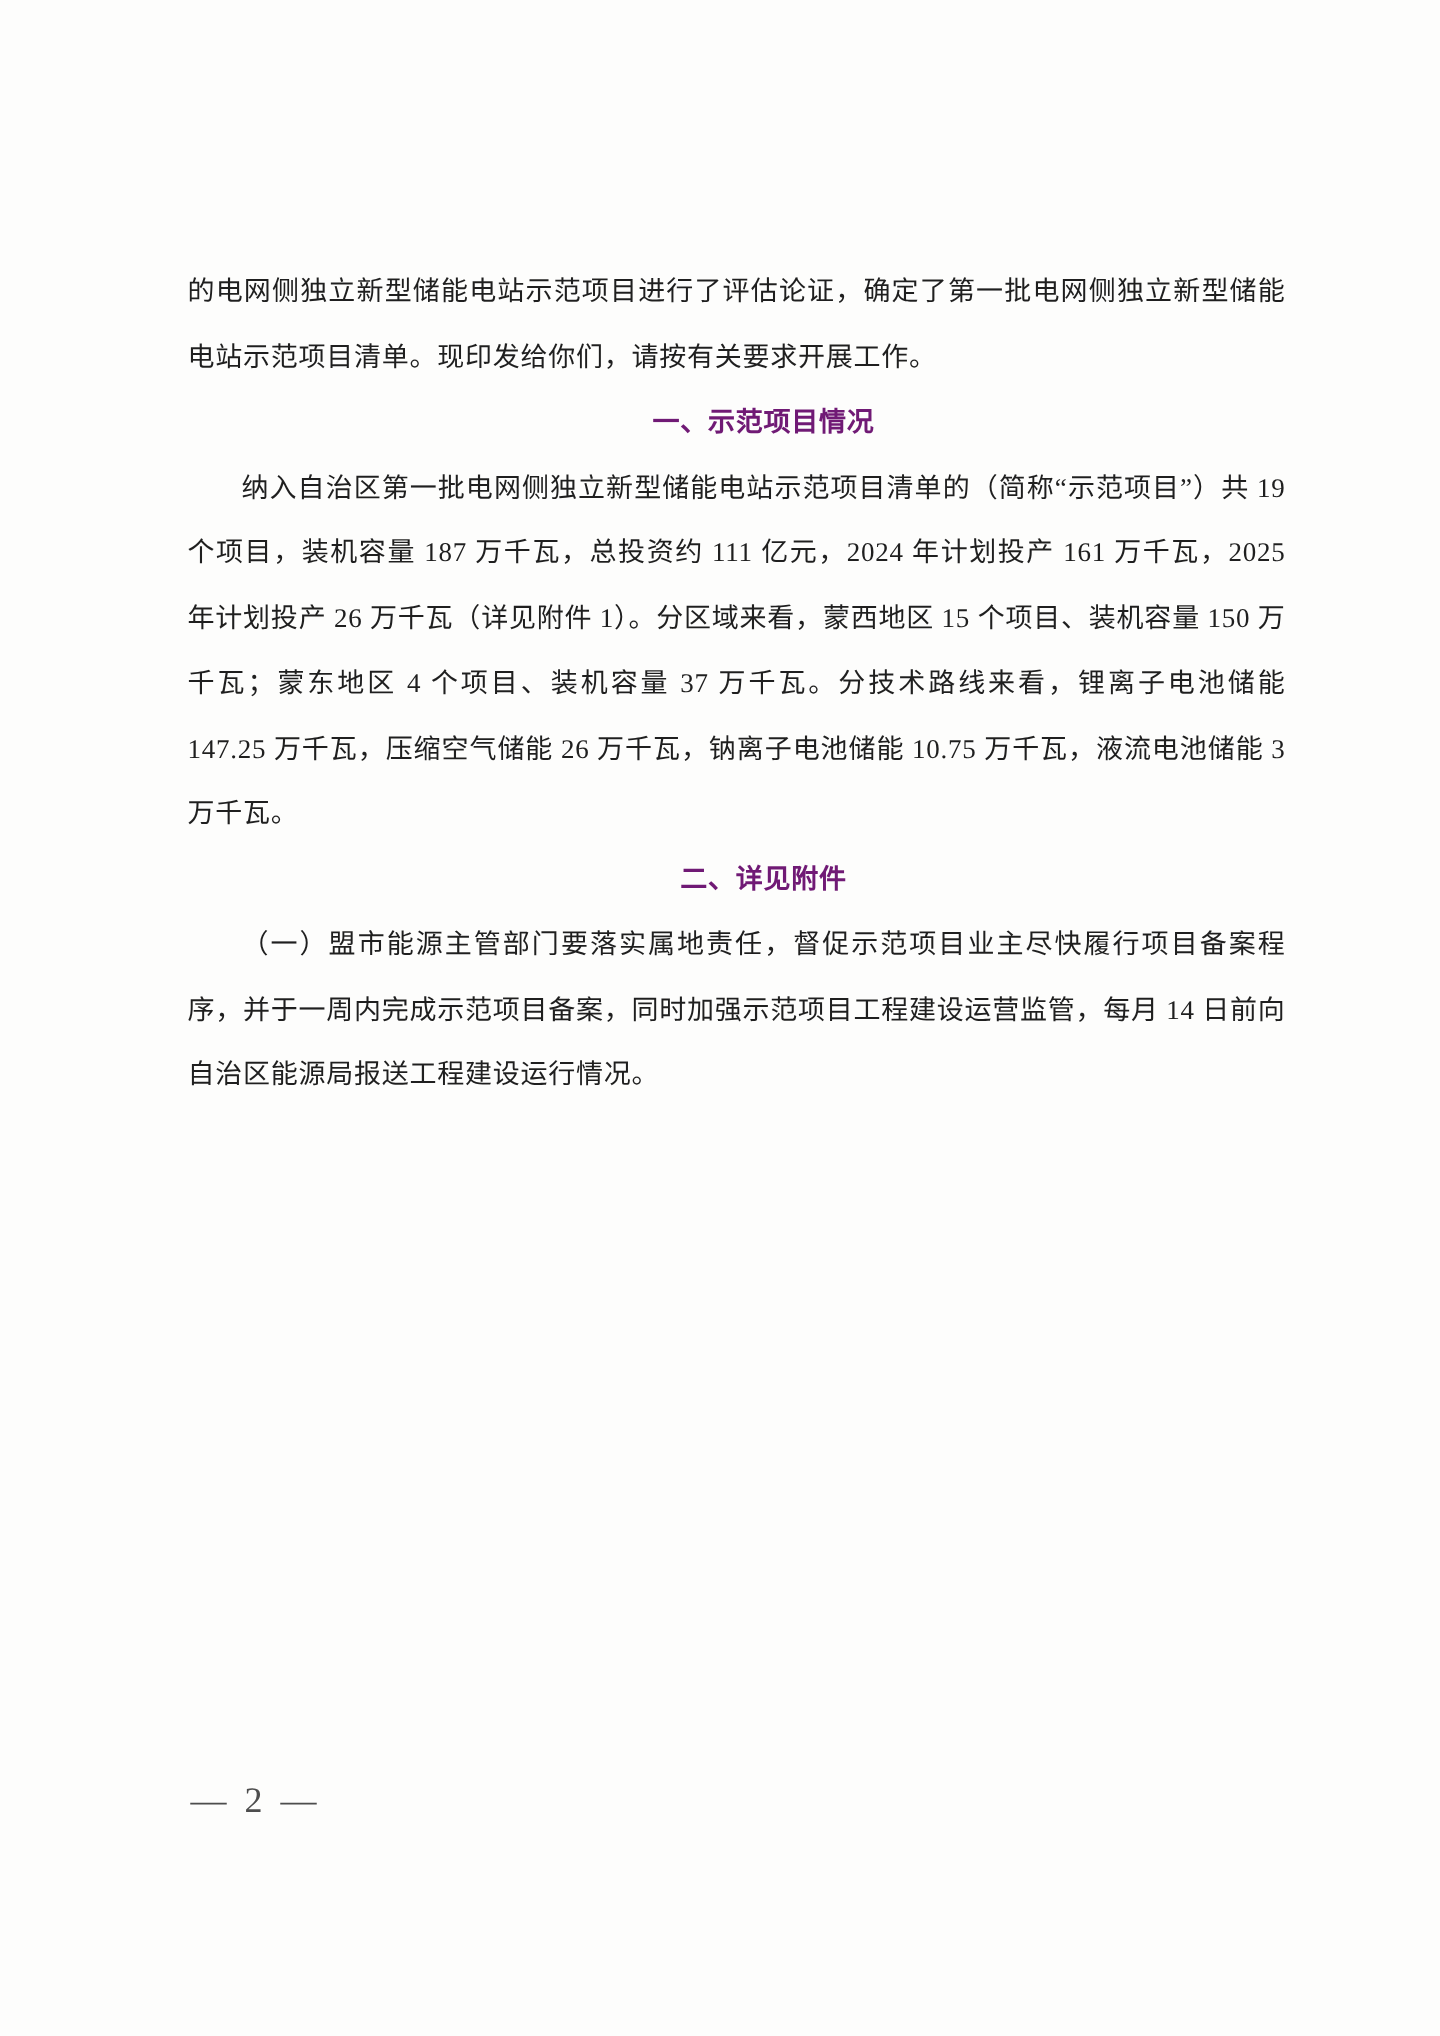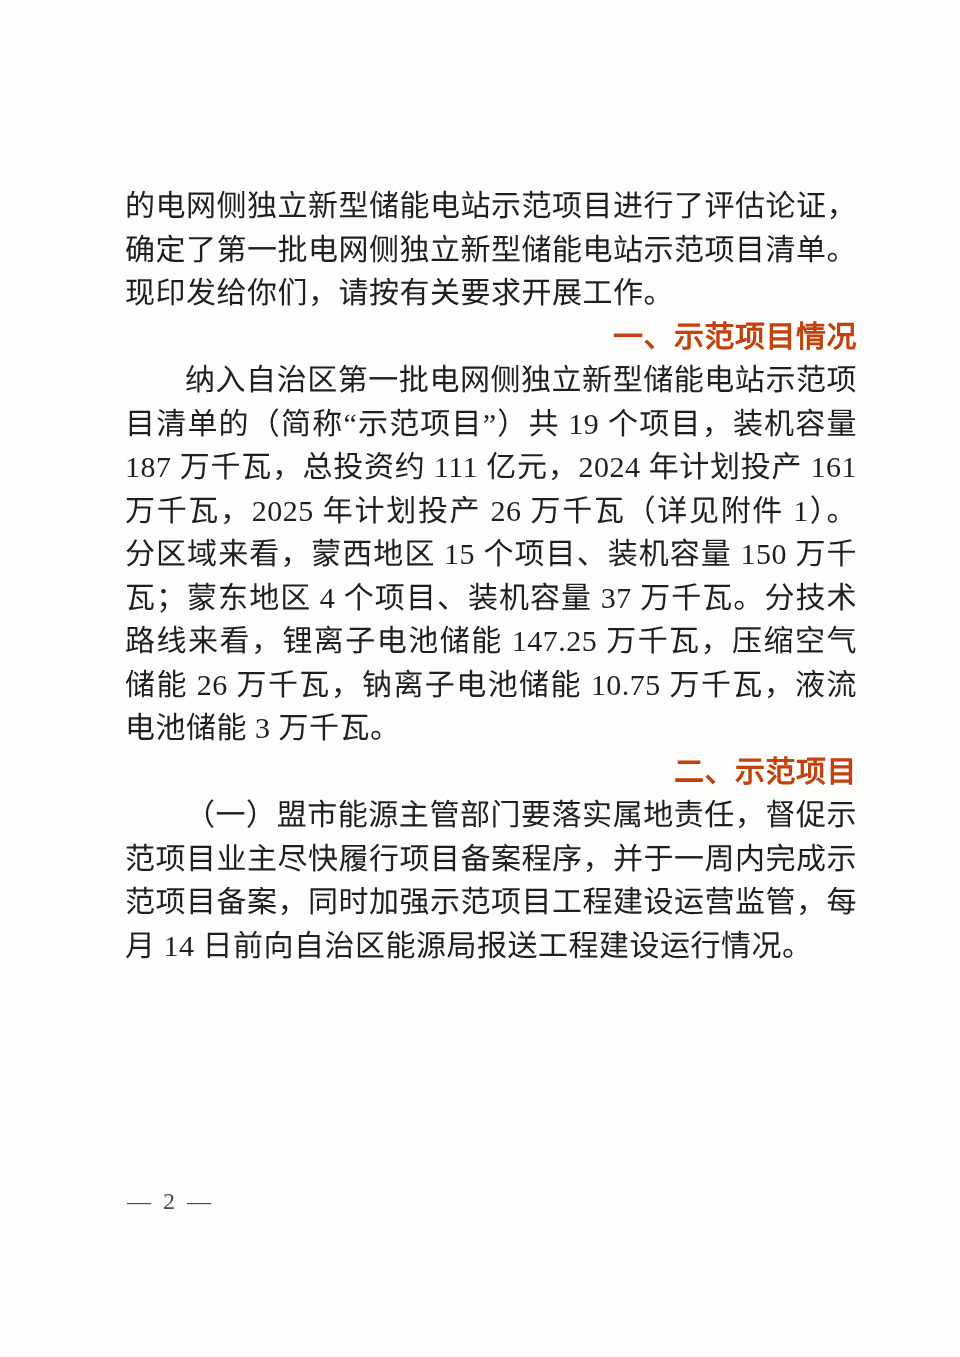--- a/index.html
+++ b/index.html
@@ -14,44 +14,44 @@
     width: 960px;
     height: 1357px;
     background: #fdfdfc;
     overflow: hidden;
     margin: 0 auto;
   }
 
   .doc-body {
     position: absolute;
     left: 125px;
-    top: 184px;
+    top: 173px;
     width: 732px;
-    font-size: 30px;
+    font-size: 18px;
     line-height: 43.5px;
     color: #1f1f1f;
     text-align: justify;
     letter-spacing: 0.5px;
   }
 
   .doc-body p {
     text-indent: 2em;
     margin: 0;
   }
 
   .doc-body p.continuation {
     text-indent: 0;
   }
 
   .doc-body .heading {
     font-family: "Liberation Sans", "DejaVu Sans", sans-serif;
     font-weight: 700;
     text-indent: 2em;
-    color: #c2410c;
-    text-align: right;
+    color: #701a75;
+    text-align: center;
   }
 
   .page-footer {
     position: absolute;
     left: 127px;
     top: 1186px;
     font-size: 24px;
     line-height: 30px;
     color: #4d4d4d;
     letter-spacing: 3px;
@@ -64,21 +64,21 @@
 <div class="doc-page">
 
   <div class="doc-body">
 
     <p class="continuation">的电网侧独立新型储能电站示范项目进行了评估论证，确定了第一批电网侧独立新型储能电站示范项目清单。现印发给你们，请按有关要求开展工作。</p>
 
     <p class="heading">一、示范项目情况</p>
 
     <p>纳入自治区第一批电网侧独立新型储能电站示范项目清单的（简称“示范项目”）共 19 个项目，装机容量 187 万千瓦，总投资约 111 亿元，2024 年计划投产 161 万千瓦，2025 年计划投产 26 万千瓦（详见附件 1）。分区域来看，蒙西地区 15 个项目、装机容量 150 万千瓦；蒙东地区 4 个项目、装机容量 37 万千瓦。分技术路线来看，锂离子电池储能 147.25 万千瓦，压缩空气储能 26 万千瓦，钠离子电池储能 10.75 万千瓦，液流电池储能 3 万千瓦。</p>
 
-    <p class="heading">二、示范项目</p>
+    <p class="heading">二、详见附件</p>
 
     <p>（一）盟市能源主管部门要落实属地责任，督促示范项目业主尽快履行项目备案程序，并于一周内完成示范项目备案，同时加强示范项目工程建设运营监管，每月 14 日前向自治区能源局报送工程建设运行情况。</p>
 
 
 
   </div>
 
   <div class="page-footer">— 2 —</div>
 
 </div>

